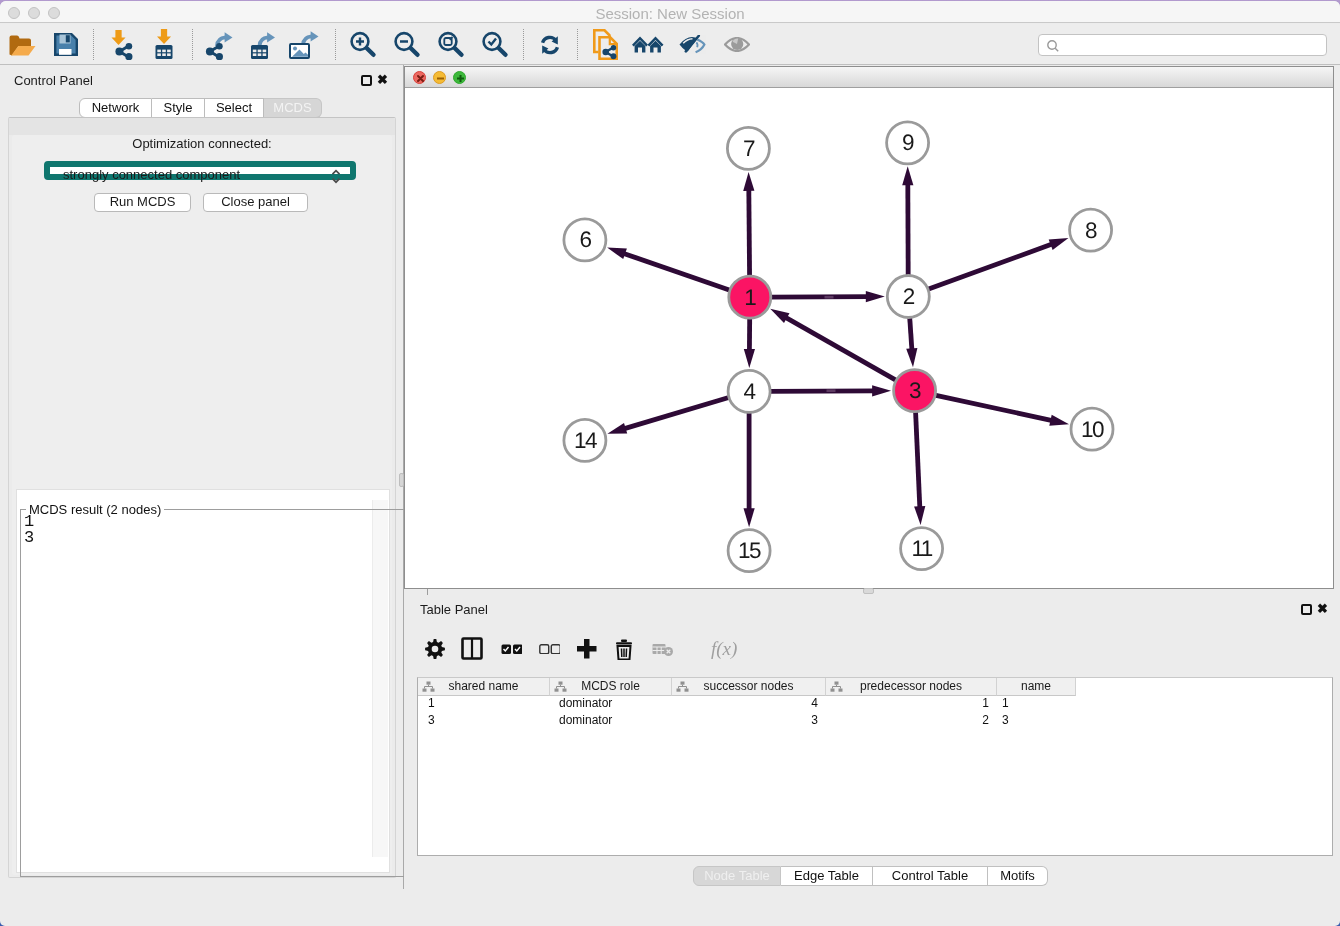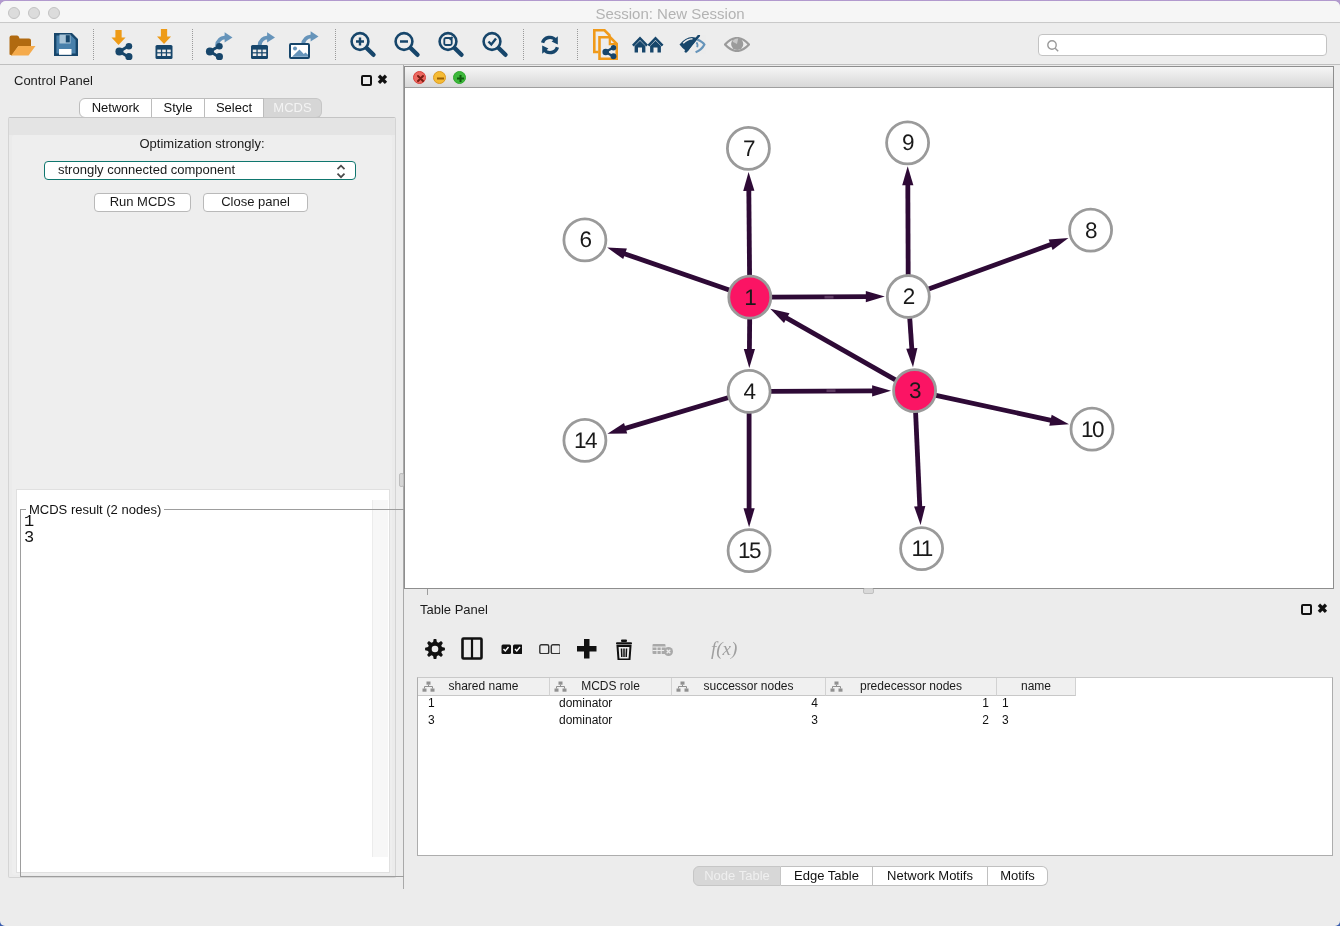--- a/index.html
+++ b/index.html
@@ -14,21 +14,21 @@
 
 #toolbar { position:absolute; left:0; top:23px; width:1340px; height:41px; background:#ededed; border-bottom:1px solid #bfbfbf; }
 .tsep { position:absolute; top:5px; height:31px; width:0; border-left:1px dotted #9a9a9a; }
 #search { position:absolute; left:1038px; top:10px; width:289px; height:22px; background:#fff; border:1px solid #c3c3c3; border-radius:4px; }
 
 #cpanel { position:absolute; left:0; top:64px; width:404px; height:824px; background:#ececec; border-right:1px solid #a9a9a9; }
 .wbtn-sq { position:absolute; width:11px; height:11px; border:2px solid #111; border-radius:2px; }
 .wbtn-x { position:absolute; font-size:13px; font-weight:bold; color:#111; }
 .cptab { position:absolute; top:33px; height:20px; background:#fff; border:1px solid #bcbcbc; font-size:13px; text-align:center; line-height:18px; color:#111; }
 #cpbody { position:absolute; left:8px; top:52px; width:388px; height:761px; background:#ebebeb; border:1px solid #d4d4d4; border-top:1px solid #c4c4c4; border-radius:2px; }
-#combo { position:absolute; left:35px; top:43px; width:312px; height:19px; background:#fff; border:1px solid #0f766e; border-radius:4px; font-size:13px; line-height:16px; padding-left:13px; color:#1a1a1a; }
+#combo { position:absolute; left:35px; top:43px; width:312px; height:19px; background:#fff; border:6px solid #0f766e; border-radius:4px; font-size:13px; line-height:16px; padding-left:13px; color:#1a1a1a; }
 .btn { position:absolute; top:75px; height:19px; background:#fff; border:1px solid #b9b9b9; border-radius:4px; font-size:13px; text-align:center; line-height:16px; color:#1a1a1a; }
 #resultwrap { position:absolute; left:7px; top:371px; width:374px; height:384px; background:#fff; border:1px solid #e0e0e0; }
 #fieldset { position:absolute; left:3px; top:19px; width:408px; height:368px; border:1px solid #9d9d9d; }
 #fslegend { position:absolute; left:5px; top:-8px; background:#fff; font-size:13px; padding:0 3px; color:#111; }
 #fstext { position:absolute; left:3px; top:4px; font-family:"Liberation Mono",monospace; font-size:17px; color:#111; line-height:16.4px; }
 #fsscroll { position:absolute; right:1px; top:10px; width:16px; height:357px; background:#f7f7f7; border-left:1px solid #ececec; }
 
 #netwin { position:absolute; left:404px; top:65px; width:930px; height:523px; border:1px solid #8e8e8e; background:#fff; }
 #nettitle { position:absolute; left:0; top:0; width:100%; height:21px; background:linear-gradient(#f6f6f6,#d8d8d8); border-bottom:1px solid #9f9f9f; }
 .mac { position:absolute; top:4px; width:13px; height:13px; border-radius:50%; }
@@ -217,21 +217,21 @@
     <div class="abs" style="left:14px; top:8px; font-size:13px; color:#1c1c1c;">Control Panel</div>
     <div class="wbtn-sq" style="left:361px; top:10px"></div>
     <div class="wbtn-x" style="left:377px; top:7px">✖</div>
     <div class="cptab" style="left:79px; width:73px; border-radius:6px 0 0 6px;">Network</div>
     <div class="cptab" style="left:152px; width:53px; border-left:none;">Style</div>
     <div class="cptab" style="left:205px; width:59px; border-left:none;">Select</div>
     <div class="cptab" style="left:264px; width:58px; border-left:none; border-radius:0 6px 6px 0; background:#d6d6d6; color:#f3f3f3; border-color:#c6c6c6;">MCDS</div>
     <div id="cpbody">
       <div class="abs" style="left:0;top:0;width:100%;height:17px;background:#e4e4e4;border-radius:2px 2px 0 0;"></div>
       <div class="abs" style="left:3px;top:17px;width:380px;height:740px;background:#eeeeee;border-radius:3px;"></div>
-      <div class="abs" style="left:0; top:18px; width:100%; text-align:center; font-size:13px; color:#1a1a1a;">Optimization strongly:</div>
+      <div class="abs" style="left:0; top:18px; width:100%; text-align:center; font-size:13px; color:#1a1a1a;">Optimization connected:</div>
       <div id="combo">strongly connected component
         <svg width="10" height="15" style="position:absolute; right:9px; top:2px" viewBox="0 0 10 15">
             <path d="M1.5 5.2 L5 1.6 L8.5 5.2" fill="none" stroke="#4a4a4a" stroke-width="1.7"></path>
             <path d="M1.5 9.6 L5 13.2 L8.5 9.6" fill="none" stroke="#4a4a4a" stroke-width="1.7"></path>
           </svg>
       </div>
       <div class="btn" style="left:85px; width:97px;">Run MCDS</div>
       <div class="btn" style="left:194px; width:105px;">Close panel</div>
       <div id="resultwrap">
         <div id="fsscroll"></div>
@@ -409,19 +409,19 @@
       <div class="td" style="left:408px;top:18px;width:163px;text-align:right;">1</div>
       <div class="td" style="left:584px;top:18px;">1</div>
       <div class="td" style="left:10px;top:35px;">3</div>
       <div class="td" style="left:141px;top:35px;">dominator</div>
       <div class="td" style="left:254px;top:35px;width:146px;text-align:right;">3</div>
       <div class="td" style="left:408px;top:35px;width:163px;text-align:right;">2</div>
       <div class="td" style="left:584px;top:35px;">3</div>
     </div>
     <div class="btab" style="left:289px; width:88px; border-radius:6px 0 0 6px; background:#d7d7d7; color:#efefef; border-color:#c6c6c6;">Node Table</div>
     <div class="btab" style="left:377px; width:92px; border-left:none;">Edge Table</div>
-    <div class="btab" style="left:469px; width:115px; border-left:none;">Network Motifs</div>
+    <div class="btab" style="left:469px; width:115px; border-left:none;">Control Table</div>
     <div class="btab" style="left:584px; width:60px; border-left:none; border-radius:0 6px 6px 0;">Motifs</div>
   </div>
 
   <div class="abs" style="left:399px;top:472px;width:5px;height:14px;background:#d6d6d6;border:1px solid #bdbdbd;border-radius:2px;"></div>
   <div class="abs" style="left:863px;top:587px;width:11px;height:6px;background:#d9d9d9;border:1px solid #c0c0c0;border-radius:2px;"></div>
 </div>
 
 </body></html>

